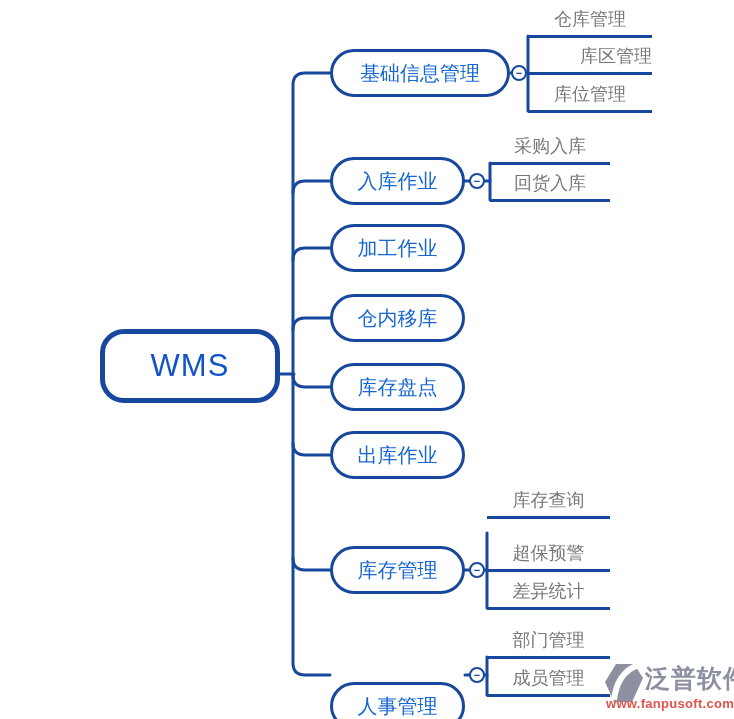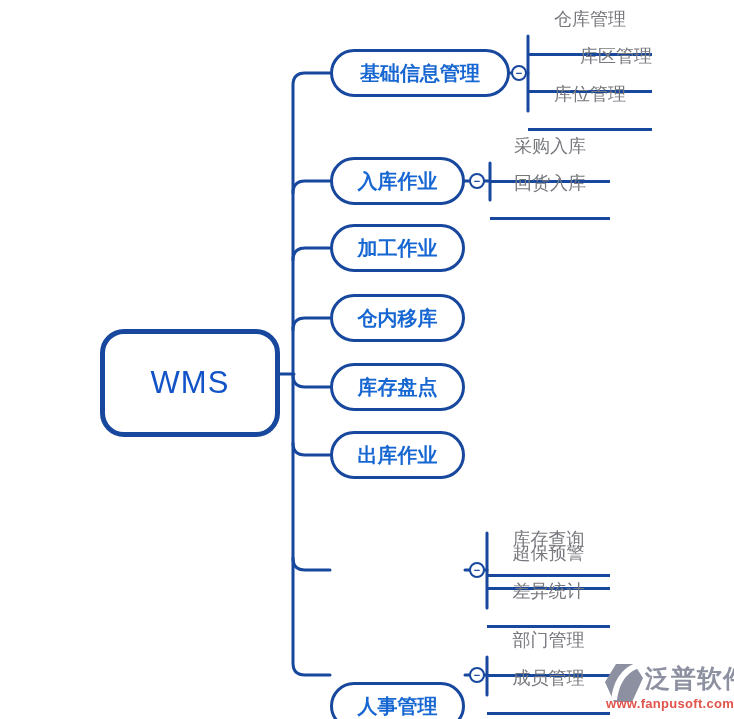--- a/index.html
+++ b/index.html
@@ -7,48 +7,48 @@
     position:relative;
     width:734px;height:719px;
     background:#fff;
     overflow:hidden;
     font-family:"Liberation Sans","DejaVu Sans",sans-serif;
   }
   .connectors{position:absolute;left:0;top:0;width:734px;height:719px;}
   .connectors path{fill:none;stroke:#17489E;stroke-width:3;stroke-linecap:round;}
 
   .root{
-    position:absolute;left:100px;top:329px;width:180px;height:108px;
+    position:absolute;left:100px;top:329px;width:180px;height:74px;
     box-sizing:border-box;
     border:5px solid #17489E;border-radius:24px;background:#fff;
     display:flex;align-items:center;justify-content:center;
     font-size:31px;font-weight:500;letter-spacing:1px;color:#1254C8;
   }
   .branch{
     position:absolute;left:330px;height:48px;
     box-sizing:border-box;
     border:3.5px solid #17489E;border-radius:24px;background:#fff;
     display:flex;align-items:center;justify-content:center;
-    font-size:20px;font-weight:700;color:#1767D2;
+    font-size:20px;font-weight:400;color:#1767D2;
     cursor:pointer;
   }
   .b-wide{width:180px;}
   .b-std{width:135px;}
 
   .collapse{
     position:absolute;width:16px;height:16px;box-sizing:border-box;
     border:2px solid #17489E;border-radius:50%;background:#fff;
     display:flex;align-items:center;justify-content:center;
     font-size:11px;line-height:1;color:#17489E;font-weight:700;
     cursor:pointer;z-index:3;
   }
 
   .leaf{
     position:absolute;box-sizing:content-box;
-    height:28px;line-height:28px;padding-bottom:20px;
+    height:28px;line-height:28px;padding-bottom:2px;
     border-bottom:3px solid #17489E;
     text-align:center;font-size:18px;color:#77787E;
     cursor:pointer;z-index:2;background:transparent;
   }
 
   .watermark{position:absolute;left:598px;top:658px;width:136px;height:58px;z-index:5;}
   .brand-mark{position:absolute;left:7px;top:5px;}
   .brand-text{
     position:absolute;left:47px;top:4px;
     font-size:25px;font-weight:700;color:#8D90A0;letter-spacing:1px;white-space:nowrap;
@@ -104,20 +104,23 @@
     </div>
   <div class="branch b-std" style="top:294px;">
       <span>仓内移库</span>
     </div>
   <div class="branch b-std" style="top:363px;">
       <span>库存盘点</span>
     </div>
   <div class="branch b-std" style="top:431px;">
       <span>出库作业</span>
     </div>
+  <div class="branch b-std" style="top:546px;">
+      <span>库存管理</span>
+    </div>
   <div class="branch b-std" style="top:682px;">
       <span>人事管理</span>
     </div>
 
   <div class="collapse" style="left:511px;top:65px;">
       <span>−</span>
     </div>
   <div class="collapse" style="left:469px;top:173px;">
       <span>−</span>
     </div>
@@ -128,21 +131,21 @@
       <span>−</span>
     </div>
 
   <div class="leaf" style="left:528px;top:5px;width:124px;">仓库管理</div>
   <div class="leaf" style="left:528px;top:42px;width:124px;text-align:right;">库区管理</div>
   <div class="leaf" style="left:528px;top:80px;width:124px;">库位管理</div>
 
   <div class="leaf" style="left:490px;top:132px;width:120px;">采购入库</div>
   <div class="leaf" style="left:490px;top:169px;width:120px;">回货入库</div>
 
-  <div class="leaf" style="left:487px;top:526px;width:123px;font-family:Liberation Mono, monospace;">库存查询</div>
+  <div class="leaf" style="left:487px;top:486px;width:123px;">库存查询</div>
   <div class="leaf" style="left:487px;top:539px;width:123px;">超保预警</div>
   <div class="leaf" style="left:487px;top:577px;width:123px;">差异统计</div>
 
   <div class="leaf" style="left:487px;top:626px;width:123px;">部门管理</div>
   <div class="leaf" style="left:487px;top:664px;width:123px;">成员管理</div>
 
   <div class="watermark">
     <svg class="brand-mark" width="38" height="40" viewBox="0 0 38 40">
       <polygon points="11,1 29,1 38,15 27,39 9,39 0,19" fill="#8D90A0"></polygon>
       <path d="M 31 3 Q 12 11 9 37" stroke="#ffffff" stroke-width="6" fill="none"></path>

